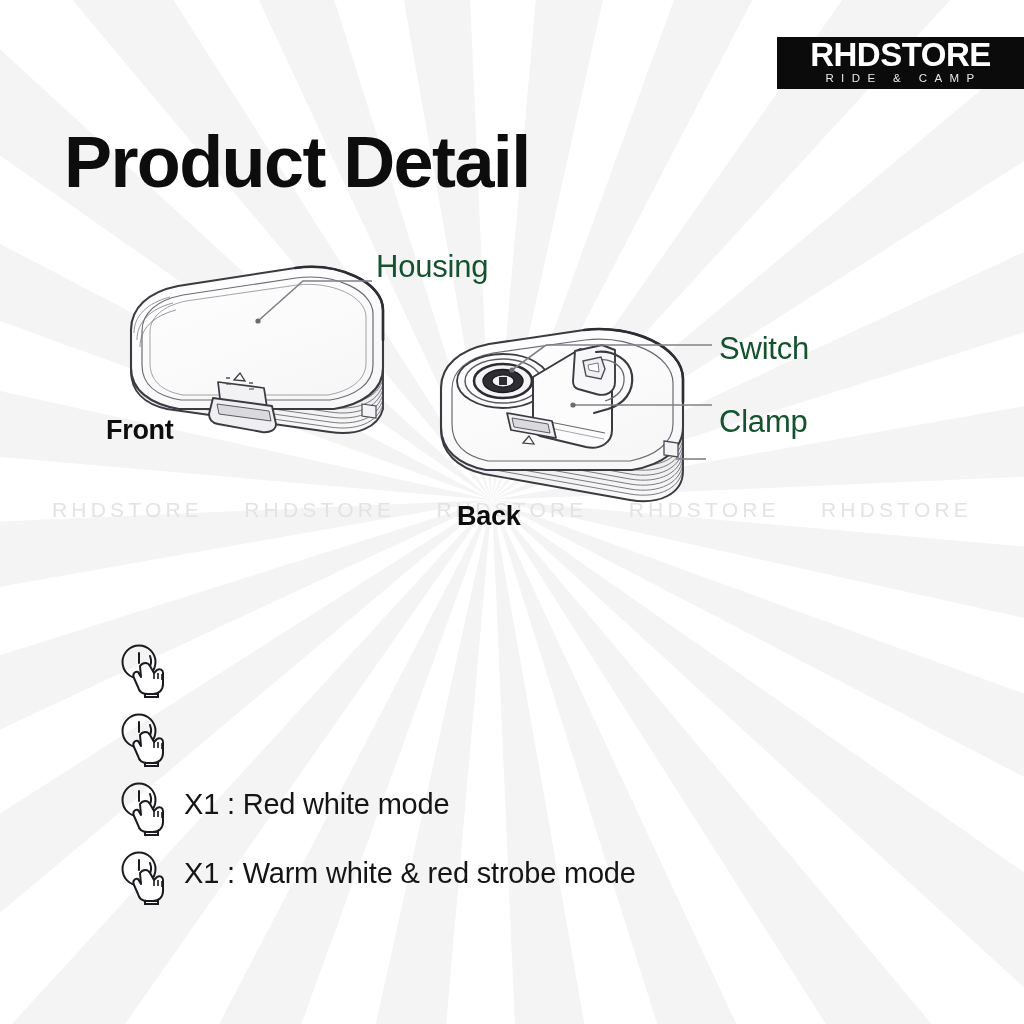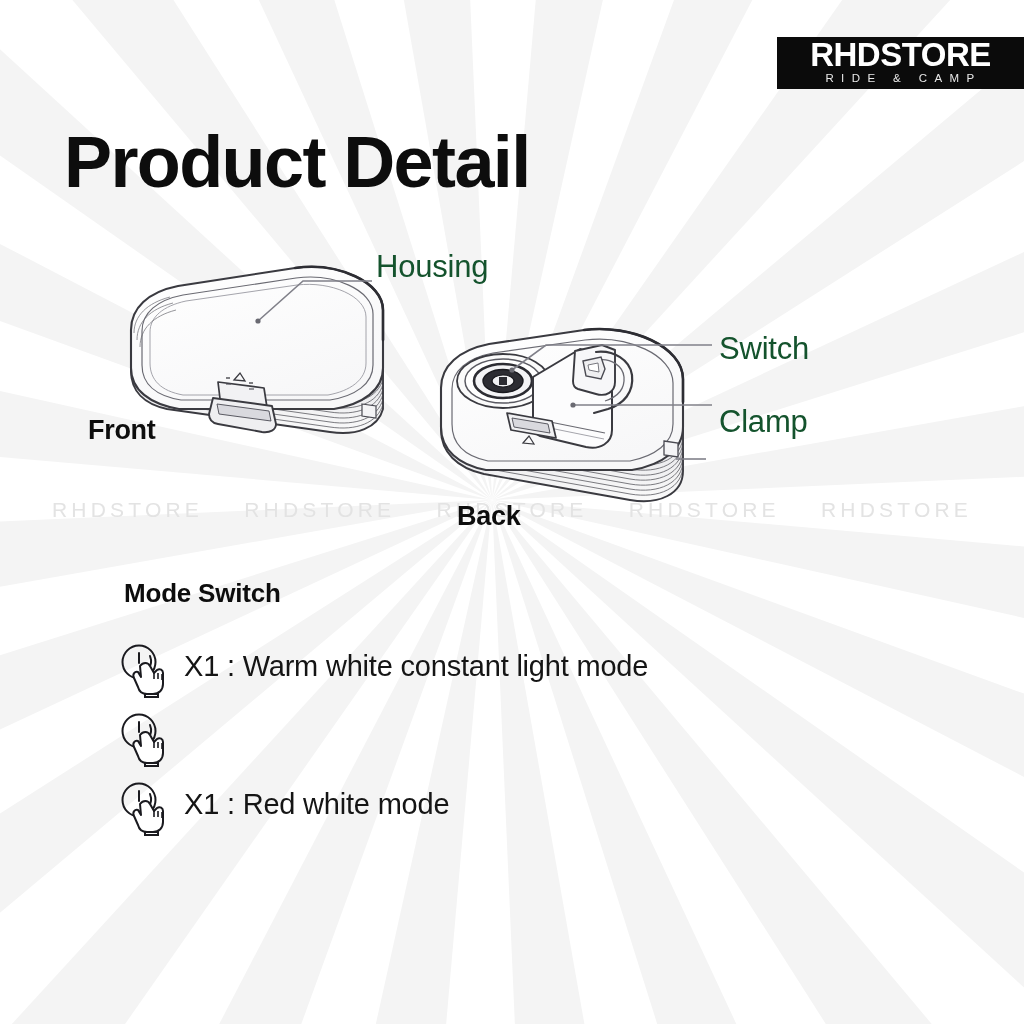--- a/index.html
+++ b/index.html
@@ -123,21 +123,21 @@
   
   .view-label {
     position: absolute;
     z-index: 5;
     font-size: 27px;
     font-weight: 700;
     color: #0d0d0d;
     letter-spacing: -0.3px;
     white-space: nowrap;
   }
-  #label-front { left: 88px; top: 415px; }
+  #label-front { left: 106px; top: 415px; }
   #label-back  { left: 457px; top: 501px; }
 
   
   #mode-heading {
     position: absolute;
     left: 124px;
     top: 578px;
     z-index: 5;
     font-size: 26px;
     font-weight: 700;
@@ -403,37 +403,35 @@
     </g>
   </svg>
 
   <div class="callout" id="callout-housing">Housing</div>
   <div class="callout" id="callout-switch">Switch</div>
   <div class="callout" id="callout-clamp">Clamp</div>
 
   <div class="view-label" id="label-front">Front</div>
   <div class="view-label" id="label-back">Back</div>
 
-  <div id="mode-heading">Mode Switch</div>
 
   <div id="mode-list">
 
     <div class="mode-row">
       <svg class="mode-icon" viewBox="0 0 52 58" xmlns="http://www.w3.org/2000/svg" aria-hidden="true">
         <circle cx="21" cy="22" r="16.5" fill="none" stroke="#1a1a1f" stroke-width="2"></circle>
         <path d="M21 13 L21 23" fill="none" stroke="#1a1a1f" stroke-width="2" stroke-linecap="round"></path>
         <path d="M30 30 C33 26 34 21 32 16" fill="none" stroke="#1a1a1f" stroke-width="2" stroke-linecap="round"></path>
         <path d="M22 26 C25 22 30 22 32 26 L36 33 L39 30 C42 28 45 30 45 33 L45 44
                  C45 50 41 54 35 54 L29 54 C24 54 21 51 20 47 L16 38 C14 34 17 31 20 32 L23 37 Z" fill="#ffffff" stroke="#1a1a1f" stroke-width="2" stroke-linejoin="round"></path>
         <path d="M36 33 L36 39" fill="none" stroke="#1a1a1f" stroke-width="1.6"></path>
         <path d="M40 33 L40 39" fill="none" stroke="#1a1a1f" stroke-width="1.6"></path>
         <path d="M44 34 L44 40" fill="none" stroke="#1a1a1f" stroke-width="1.6"></path>
         <path d="M27 54 L40 54 L40 57 L27 57 Z" fill="#ffffff" stroke="#1a1a1f" stroke-width="2"></path>
       </svg>
-      <span class="mode-text">X1 : Warm white constant light mode</span>
     </div>
 
     <div class="mode-row">
       <svg class="mode-icon" viewBox="0 0 52 58" xmlns="http://www.w3.org/2000/svg" aria-hidden="true">
         <circle cx="21" cy="22" r="16.5" fill="none" stroke="#1a1a1f" stroke-width="2"></circle>
         <path d="M21 13 L21 23" fill="none" stroke="#1a1a1f" stroke-width="2" stroke-linecap="round"></path>
         <path d="M30 30 C33 26 34 21 32 16" fill="none" stroke="#1a1a1f" stroke-width="2" stroke-linecap="round"></path>
         <path d="M22 26 C25 22 30 22 32 26 L36 33 L39 30 C42 28 45 30 45 33 L45 44
                  C45 50 41 54 35 54 L29 54 C24 54 21 51 20 47 L16 38 C14 34 17 31 20 32 L23 37 Z" fill="#ffffff" stroke="#1a1a1f" stroke-width="2" stroke-linejoin="round"></path>
         <path d="M36 33 L36 39" fill="none" stroke="#1a1a1f" stroke-width="1.6"></path>
@@ -451,17 +449,31 @@
         <path d="M22 26 C25 22 30 22 32 26 L36 33 L39 30 C42 28 45 30 45 33 L45 44
                  C45 50 41 54 35 54 L29 54 C24 54 21 51 20 47 L16 38 C14 34 17 31 20 32 L23 37 Z" fill="#ffffff" stroke="#1a1a1f" stroke-width="2" stroke-linejoin="round"></path>
         <path d="M36 33 L36 39" fill="none" stroke="#1a1a1f" stroke-width="1.6"></path>
         <path d="M40 33 L40 39" fill="none" stroke="#1a1a1f" stroke-width="1.6"></path>
         <path d="M44 34 L44 40" fill="none" stroke="#1a1a1f" stroke-width="1.6"></path>
         <path d="M27 54 L40 54 L40 57 L27 57 Z" fill="#ffffff" stroke="#1a1a1f" stroke-width="2"></path>
       </svg>
       <span class="mode-text">X1 : Red white mode</span>
     </div>
 
+    <div class="mode-row">
+      <svg class="mode-icon" viewBox="0 0 52 58" xmlns="http://www.w3.org/2000/svg" aria-hidden="true">
+        <circle cx="21" cy="22" r="16.5" fill="none" stroke="#1a1a1f" stroke-width="2"></circle>
+        <path d="M21 13 L21 23" fill="none" stroke="#1a1a1f" stroke-width="2" stroke-linecap="round"></path>
+        <path d="M30 30 C33 26 34 21 32 16" fill="none" stroke="#1a1a1f" stroke-width="2" stroke-linecap="round"></path>
+        <path d="M22 26 C25 22 30 22 32 26 L36 33 L39 30 C42 28 45 30 45 33 L45 44
+                 C45 50 41 54 35 54 L29 54 C24 54 21 51 20 47 L16 38 C14 34 17 31 20 32 L23 37 Z" fill="#ffffff" stroke="#1a1a1f" stroke-width="2" stroke-linejoin="round"></path>
+        <path d="M36 33 L36 39" fill="none" stroke="#1a1a1f" stroke-width="1.6"></path>
+        <path d="M40 33 L40 39" fill="none" stroke="#1a1a1f" stroke-width="1.6"></path>
+        <path d="M44 34 L44 40" fill="none" stroke="#1a1a1f" stroke-width="1.6"></path>
+        <path d="M27 54 L40 54 L40 57 L27 57 Z" fill="#ffffff" stroke="#1a1a1f" stroke-width="2"></path>
+      </svg>
+      <span class="mode-text">X1 : Warm white &amp; red strobe mode</span>
+    </div>
 
 
   </div>
 
 </div>
 
 </body></html>

